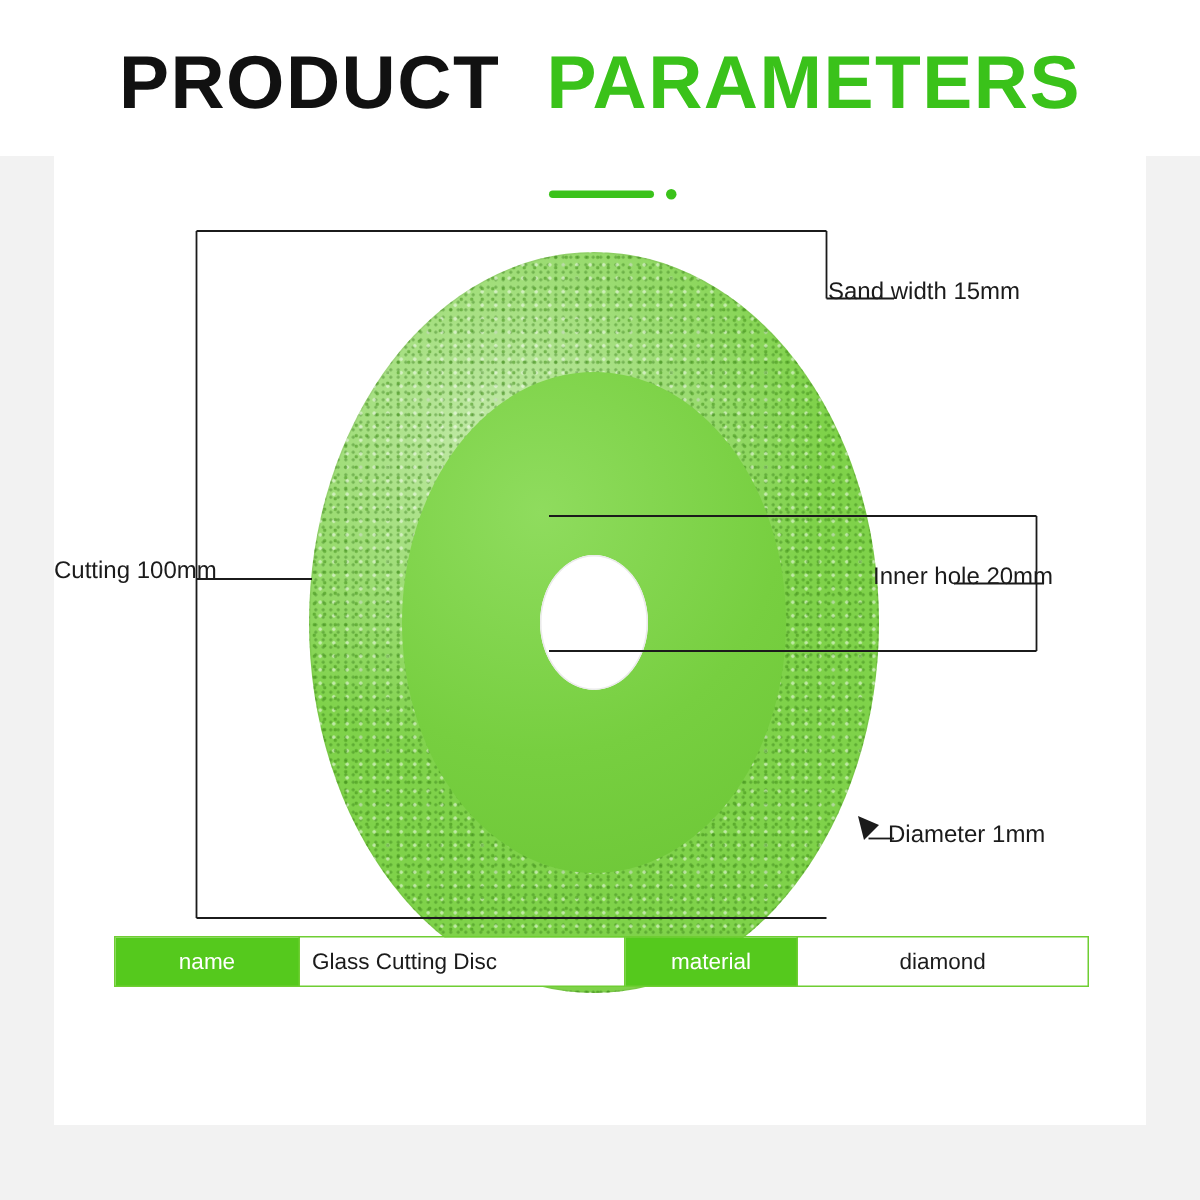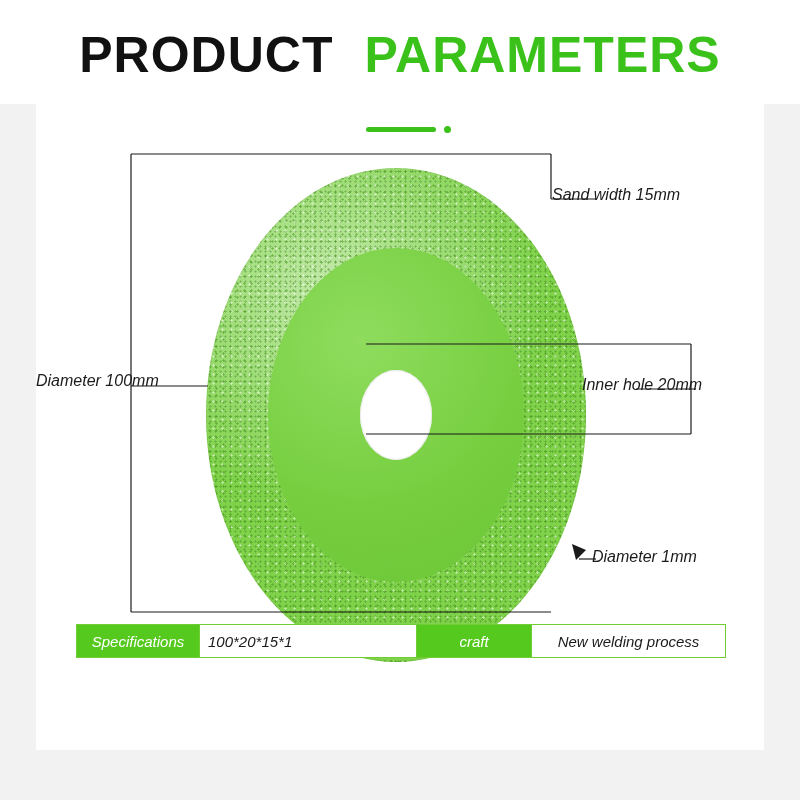--- a/index.html
+++ b/index.html
@@ -48,21 +48,20 @@
     margin-left: 16px;
   }
   
   .card {
     position: absolute;
     left: 36px;
     top: 104px;
     width: 728px;
     height: 646px;
     background: #ffffff;
-    font-style: italic;
   }
   
   .deco {
     position: absolute;
     left: 330px;
     top: 20px;
     width: 120px;
     height: 12px;
   }
   .deco .dash {
@@ -238,29 +237,29 @@
       <path d="M330 240 L655 240" stroke="#1b1b1b" stroke-width="1.2" fill="none"></path>
       <path d="M655 240 L655 330" stroke="#1b1b1b" stroke-width="1.2" fill="none"></path>
       <path d="M330 330 L655 330" stroke="#1b1b1b" stroke-width="1.2" fill="none"></path>
       <path d="M600 285 L660 285" stroke="#1b1b1b" stroke-width="1.2" fill="none"></path>
 
       <path d="M543 455 L560 455" stroke="#1b1b1b" stroke-width="1.2" fill="none"></path>
       <polygon points="536,440 550,446 540,456" fill="#1b1b1b"></polygon>
     </svg>
 
     <div class="lbl lbl-sand">Sand width 15mm</div>
-    <div class="lbl lbl-diameter">Diameter 100mm</div>
+    <div class="lbl lbl-diameter">Cutting 100mm</div>
     <div class="lbl lbl-hole">Inner hole 20mm</div>
     <div class="lbl lbl-thick">Diameter 1mm</div>
 
     <table class="spec-table">
       <tbody>
         <tr>
-          <td class="key k1 key-small">Specifications</td>
-          <td class="val v1">100*20*15*1</td>
-          <td class="key k2">craft</td>
-          <td class="val-center">New welding process</td>
+          <td class="key k1">name</td>
+          <td class="val v1">Glass Cutting Disc</td>
+          <td class="key k2">material</td>
+          <td class="val-center">diamond</td>
         </tr>
       </tbody>
     </table>
 
   </div>
 </div>
 
 </body></html>

